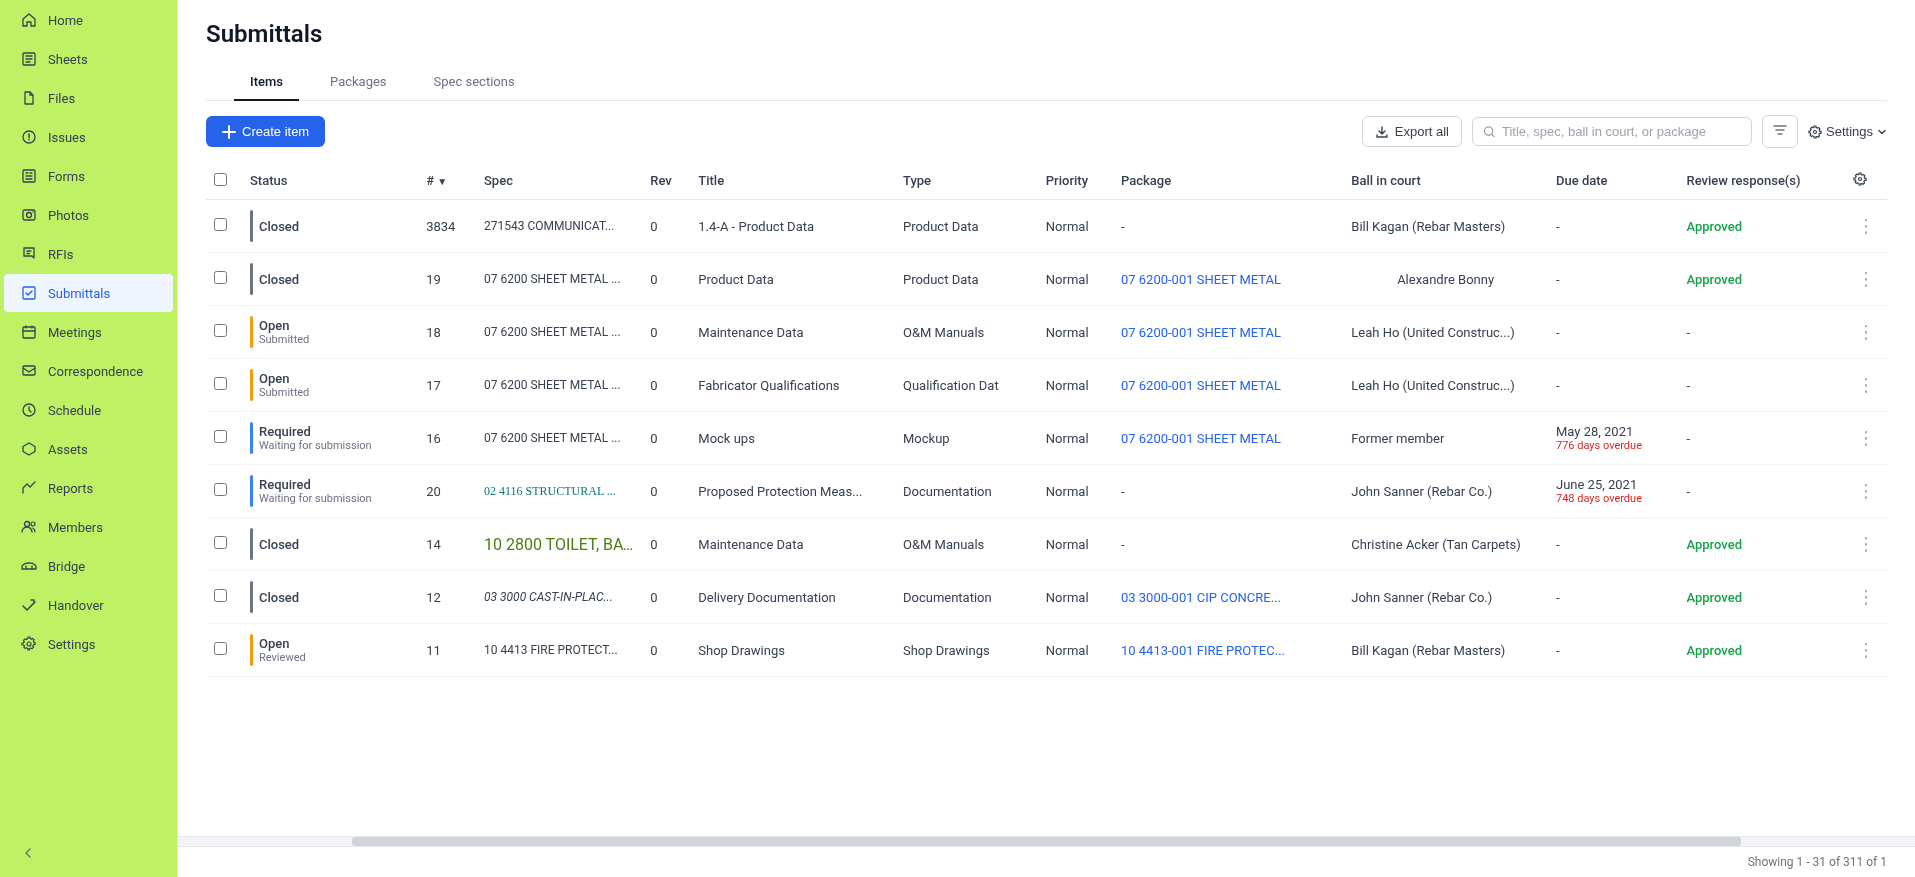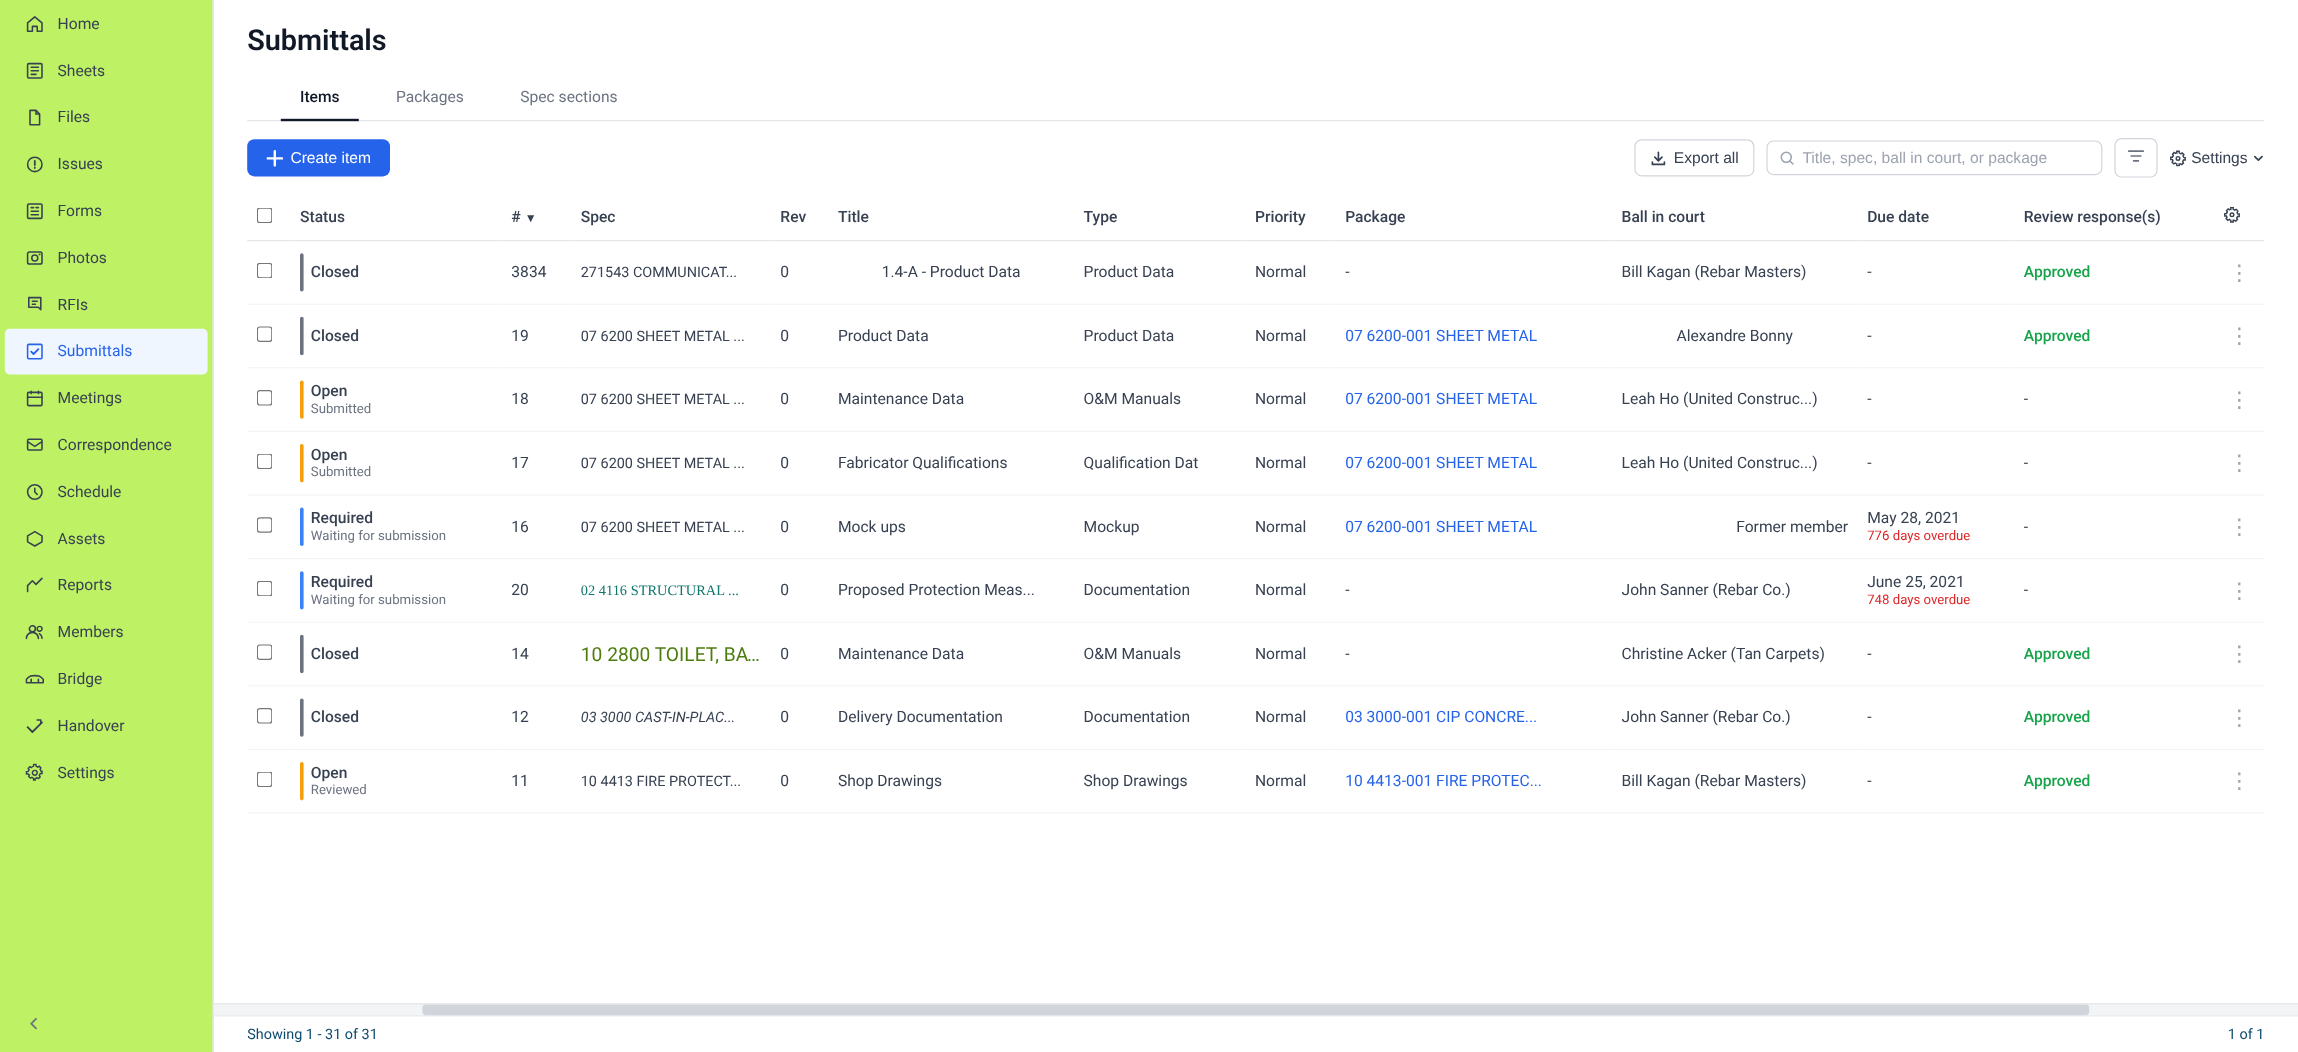--- a/index.html
+++ b/index.html
@@ -85,21 +85,21 @@
     .overdue { color: #dc2626; font-size: 11px; }
     .due-date-cell { display: flex; flex-direction: column; }
     .menu-btn { background: none; border: none; cursor: pointer; color: #9ca3af; font-size: 18px; padding: 2px 4px; }
     .settings-col { width: 32px; }
 
     
     .table-wrapper::-webkit-scrollbar { width: 6px; height: 6px; }
     .table-wrapper::-webkit-scrollbar-track { background: #f3f4f6; }
     .table-wrapper::-webkit-scrollbar-thumb { background: #d1d5db; border-radius: 3px; }
 
-    .footer-bar { padding: 8px 28px; border-top: 1px solid #e5e7eb; font-size: 12px; color: #0c4a6e; display: flex; justify-content: space-between; }
+    .footer-bar { padding: 8px 28px; border-top: 1px solid #e5e7eb; font-size: 12px; color: #737373; display: flex; justify-content: flex-end; }
 
     
     .hscroll-bar { height: 10px; background: #f3f4f6; border-top: 1px solid #e5e7eb; position: relative; }
     .hscroll-thumb { position: absolute; left: 10%; width: 80%; height: 100%; background: #d1d5db; border-radius: 3px; }
 
     .sort-icon { font-size: 10px; }
   </style>
 </head>
 <body>
 
@@ -352,21 +352,21 @@
         <div class="status-bar closed"></div>
         <div class="status-text">
           <span class="status-main">Closed</span>
 
         </div>
       </div>
     </td>
     <td>3834</td>
     <td style="font-size:12px;color:#374151;max-width:130px;overflow:hidden;text-overflow:ellipsis;white-space:nowrap;">271543 COMMUNICAT...</td>
     <td>0</td>
-    <td style="max-width:160px;overflow:hidden;text-overflow:ellipsis;white-space:nowrap;text-align:center;">1.4-A - Product Data</td>
+    <td style="max-width:160px;overflow:hidden;text-overflow:ellipsis;white-space:nowrap;">1.4-A - Product Data</td>
     <td>Product Data</td>
     <td>Normal</td>
     <td>
       -
     </td>
     <td style="max-width:160px;">Bill Kagan (Rebar Masters)</td>
     <td>
       -
     </td>
     <td>
@@ -490,21 +490,21 @@
     </td>
     <td>16</td>
     <td style="font-size:12px;color:#374151;max-width:130px;overflow:hidden;text-overflow:ellipsis;white-space:nowrap;">07 6200 SHEET METAL ...</td>
     <td>0</td>
     <td style="max-width:160px;overflow:hidden;text-overflow:ellipsis;white-space:nowrap;">Mock ups</td>
     <td>Mockup</td>
     <td>Normal</td>
     <td>
       <a class="link-blue">07 6200-001 SHEET METAL</a>
     </td>
-    <td style="max-width:160px;text-align:right;">Former member</td>
+    <td style="max-width:160px;">Former member</td>
     <td>
       <div class="due-date-cell">
                 <span>May 28, 2021</span>
                 <span class="overdue">776 days overdue</span>
               </div>
     </td>
     <td>
       <span class="">-</span>
     </td>
     <td>

